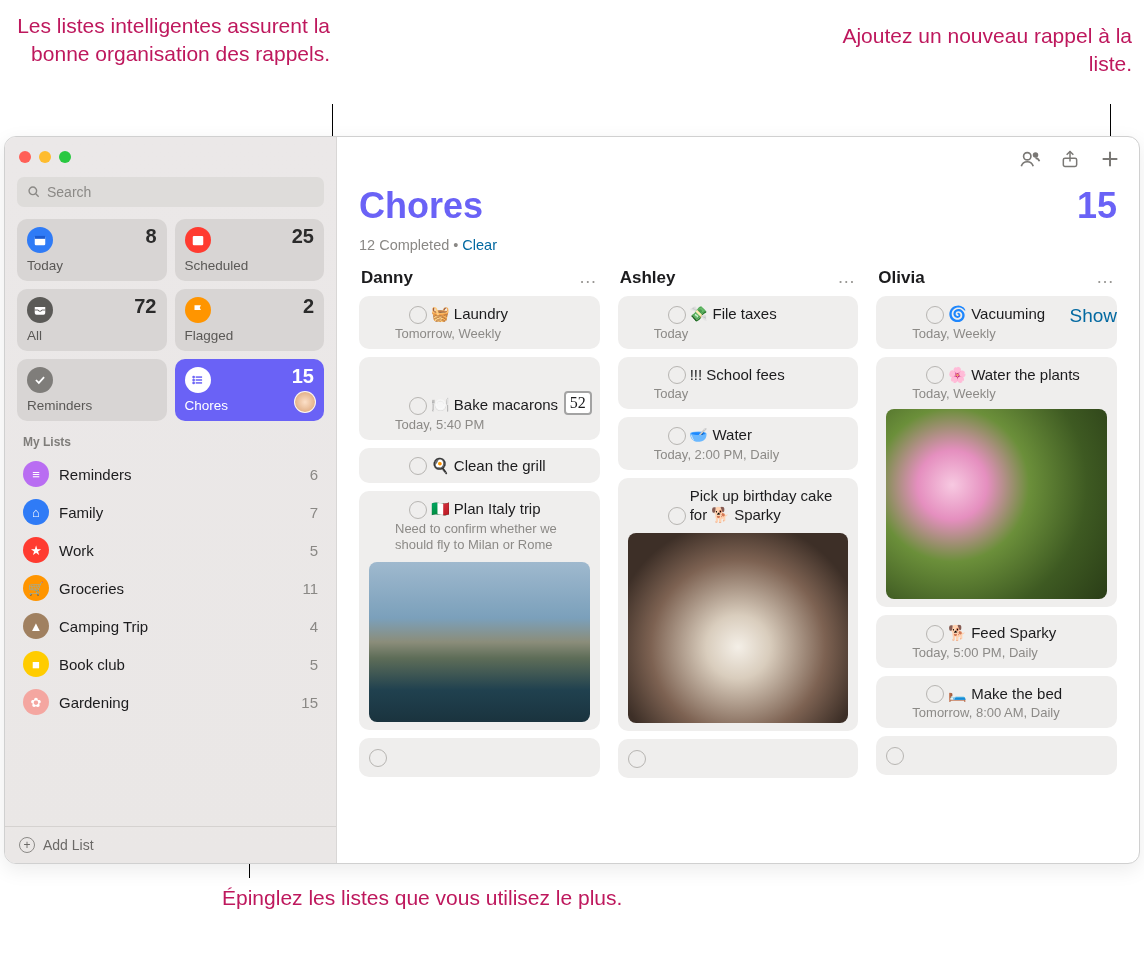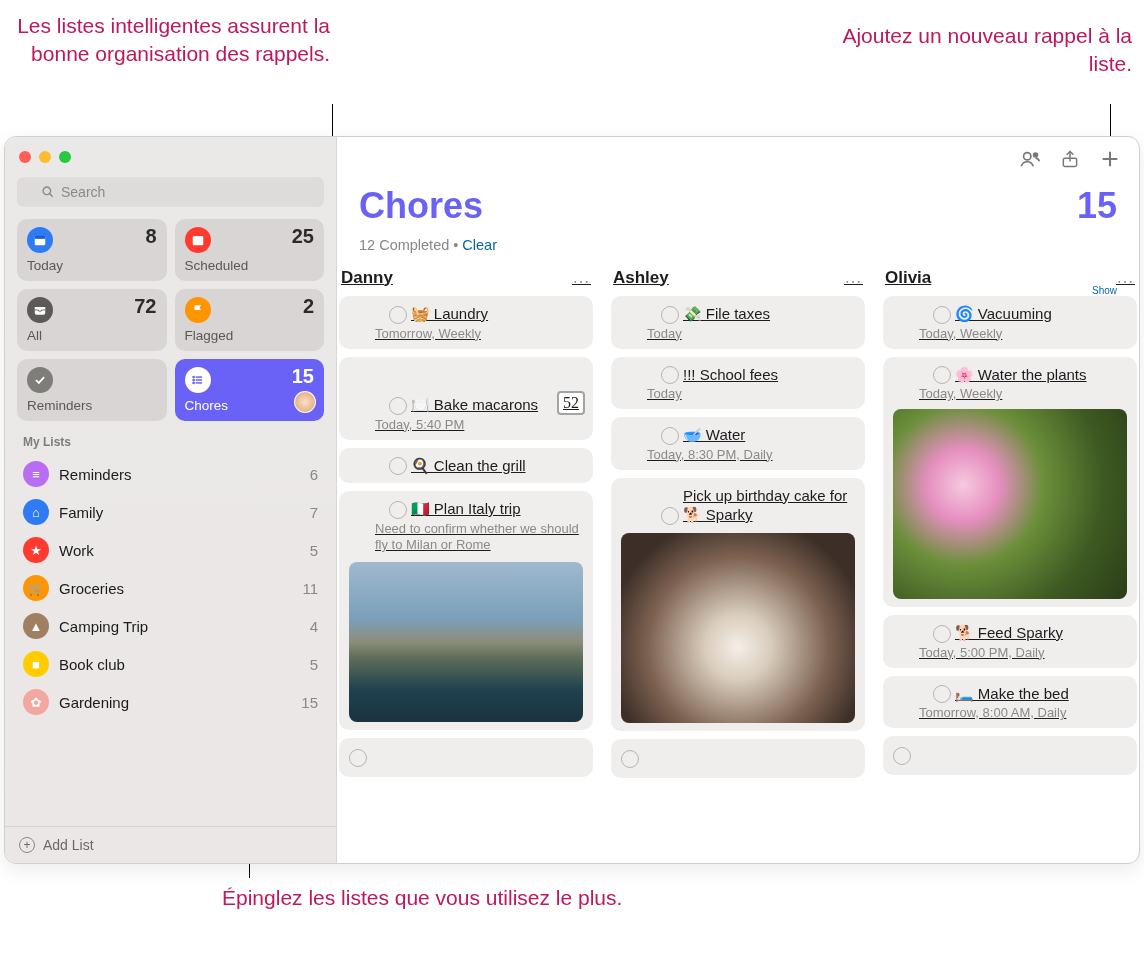--- a/index.html
+++ b/index.html
@@ -12,21 +12,21 @@
   .callout-line { position: absolute; background: #000; }
   .line-left-v { left: 332px; top: 104px; width: 1px; height: 220px; }
   .line-right-v { left: 1110px; top: 104px; width: 1px; height: 38px; }
   .line-bottom-v { left: 249px; top: 478px; width: 1px; height: 400px; }
 
   .window { position: absolute; left: 4px; top: 136px; width: 1136px; height: 728px; border: 1px solid #d0d0d0; border-radius: 12px; overflow: hidden; box-shadow: 0 6px 20px rgba(0,0,0,0.08); display: flex; background: #fff; }
   .sidebar { width: 332px; background: linear-gradient(#ebe8e8,#eae7e6); display:flex; flex-direction:column; border-right:1px solid #d9d7d6; }
   .traffic { display:flex; gap:8px; padding:14px 14px 10px; }
   .dot { width:12px; height:12px; border-radius:50%; }
   .dot.red{background:#ff5f57;} .dot.yellow{background:#febc2e;} .dot.green{background:#28c840;}
-  .search { margin:4px 12px 12px; height:30px; background:#dedcda; border-radius:7px; display:flex; align-items:center; padding:0 24px; color:#8b8986; font-size:14px; gap:6px; }
+  .search { margin:4px 12px 12px; height:30px; background:#dedcda; border-radius:7px; display:flex; align-items:center; padding:0 10px; color:#8b8986; font-size:14px; gap:6px; }
   .smart-grid { display:grid; grid-template-columns:1fr 1fr; gap:8px; padding:0 12px; }
   .smart { background:#d8d5d4; border-radius:10px; padding:8px 10px 8px; position:relative; min-height:62px; display:flex; flex-direction:column; justify-content:space-between; cursor:pointer; }
   .smart .num { position:absolute; top:6px; right:10px; font-size:20px; font-weight:700; color:#2b2b2b; }
   .smart .lbl { font-size:13.5px; color:#5a5856; font-weight:500; }
   .smart .ic { width:26px; height:26px; border-radius:50%; display:flex; align-items:center; justify-content:center; color:#fff; font-size:14px; }
   .smart.chores { background:#6a62f6; }
   .smart.chores .lbl { color:#fff; }
   .smart.chores .num { color:#fff; }
   .avatar-mini { position:absolute; right:8px; bottom:8px; width:22px; height:22px; border-radius:50%; background: radial-gradient(#fce0c8,#d89f70); border:1.5px solid rgba(255,255,255,0.9); }
   .section-h { font-size:12px; color:#7f7d7a; font-weight:600; padding:14px 18px 6px; }
@@ -38,22 +38,22 @@
   .addlist .plus { width:16px;height:16px;border:1.5px solid #8b8986;border-radius:50%;display:flex;align-items:center;justify-content:center;font-size:12px;line-height:1; }
 
   .main { flex:1; display:flex; flex-direction:column; overflow:hidden; }
   .toolbar { height:44px; display:flex; justify-content:flex-end; align-items:center; gap:18px; padding:0 18px; }
   .tb-ic { width:22px; height:22px; color:#7a7875; cursor:pointer; display:flex; align-items:center; justify-content:center; }
   .header { padding:4px 22px 10px; display:flex; align-items:flex-start; }
   .htitle { font-size:36px; font-weight:700; color:#6a62f6; }
   .hcount { margin-left:auto; font-size:36px; font-weight:600; color:#6a62f6; }
   .subhead { padding:0 22px 8px; font-size:14.5px; color:#8a8885; display:flex; gap:4px; align-items:baseline;}
   .subhead .clear, .showlnk { color:#0369a1; cursor:pointer; }
-  .subright { position:absolute; right:22px; top:104px; font-size:10px; }
-  .columns { flex:1; display:grid; grid-template-columns:1fr 1fr 1fr; gap:18px; padding:0 2px 12px; overflow:hidden;text-decoration:underline; }
+  .subright { position:absolute; right:22px; top:124px; font-size:19px; }
+  .columns { flex:1; display:grid; grid-template-columns:1fr 1fr 1fr; gap:18px; padding:0 22px 12px; overflow:hidden; }
   .col { display:flex; flex-direction:column; min-width:0; }
   .col-h { display:flex; align-items:center; padding:6px 2px 8px; }
   .col-h .nm { font-size:17px; font-weight:700; }
   .col-h .dots { margin-left:auto; color:#9a9895; cursor:pointer; font-size:18px; letter-spacing:1px; }
   .items { display:flex; flex-direction:column; gap:8px; overflow:hidden; }
   .card { background:#efeeed; border-radius:10px; padding:8px 10px; }
   .card .row1 { display:flex; align-items:flex-end; gap:4px;margin-left:40px; }
   .chk { width:18px; height:18px; border:1.6px solid #b7b5b2; border-radius:50%; flex:none; margin-top:1px; cursor:pointer; }
   .ttl { font-size:15px; line-height:1.3; }
   .meta { font-size:13px; color:#8c8a87; margin-left:26px; margin-top:2px; }
@@ -302,21 +302,21 @@
                     <div class="chk"></div>
       <div class="ttl">!!! School fees</div>
                   </div>
                   <div class="meta">Today</div>
                 </div>
                 <div class="card">
                   <div class="row1">
                     <div class="chk"></div>
       <div class="ttl">🥣 Water</div>
                   </div>
-                  <div class="meta">Today, 8:30 PM, Daily</div>
+                  <div class="meta">Today, 2:00 PM, Daily</div>
                 </div>
                 <div class="card">
                   <div class="row1">
                     <div class="chk"></div>
       <div class="ttl">Pick up birthday cake for 🐕 Sparky</div>
                   </div>
                   <div class="photo dog"></div>
                 </div>
                 <div class="empty-card">
                   <div class="chk"></div>

